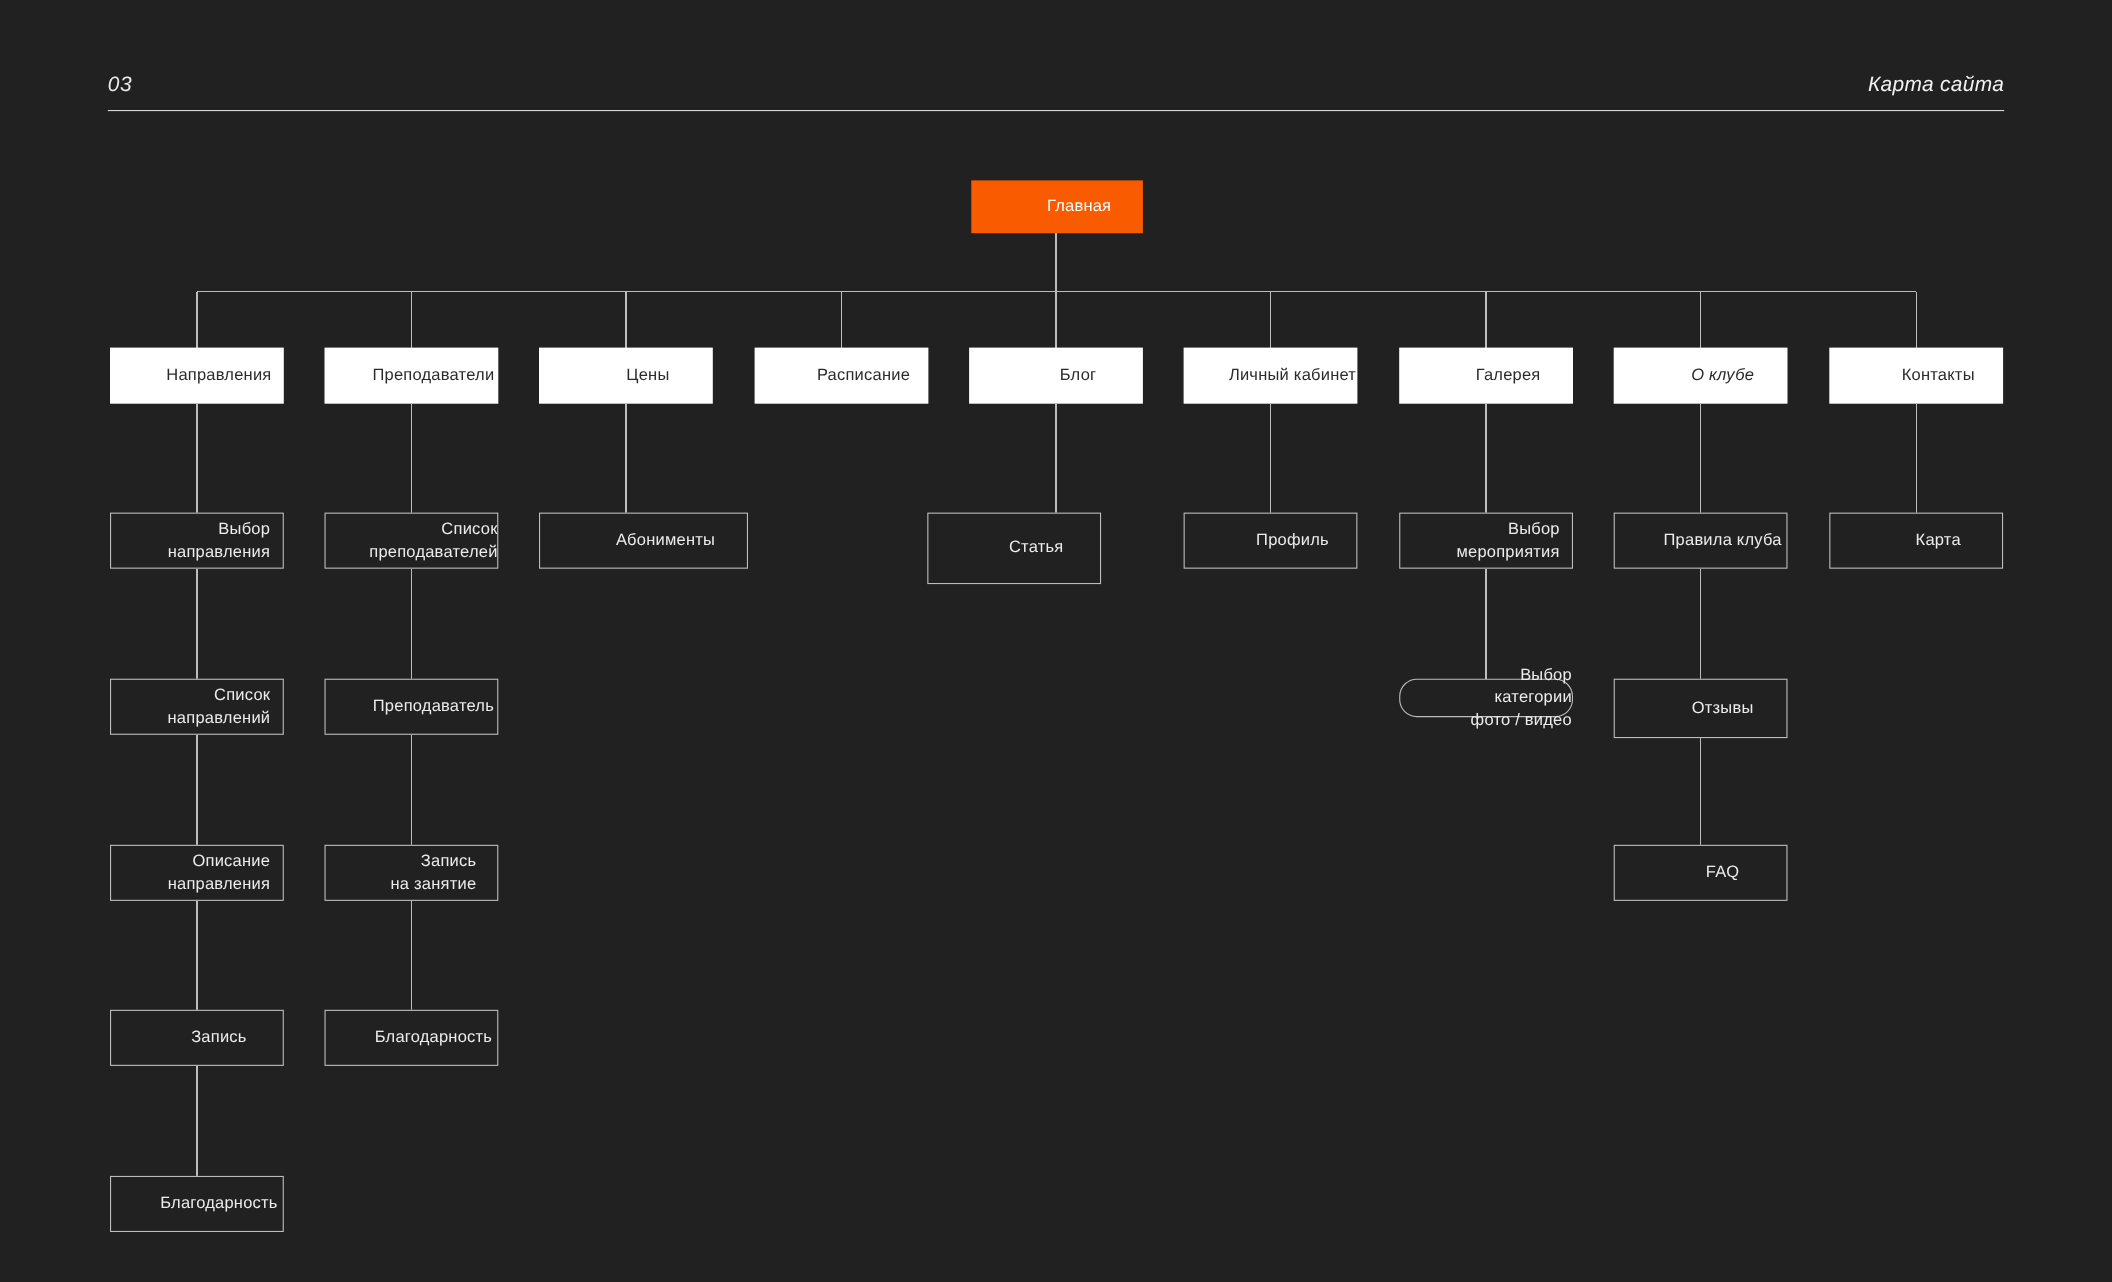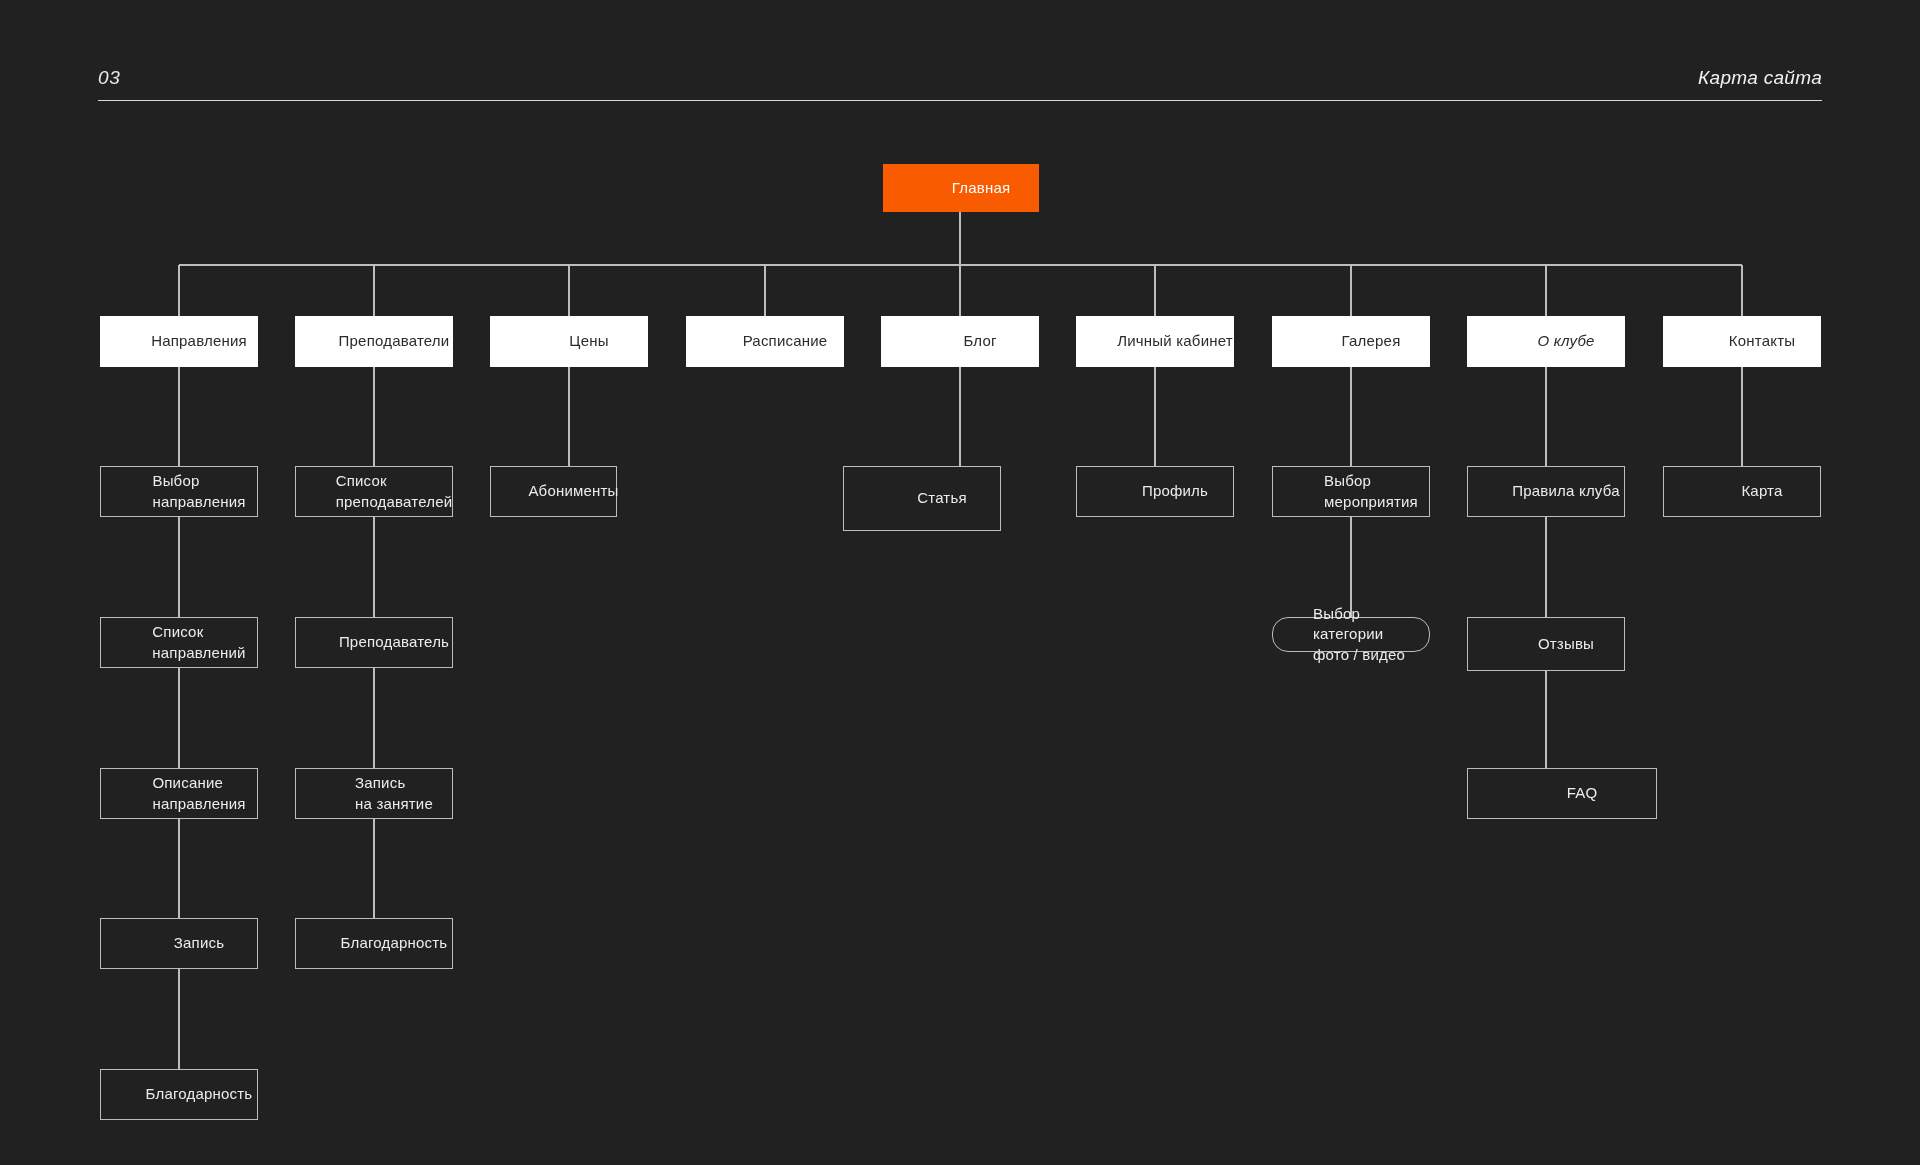--- a/index.html
+++ b/index.html
@@ -63,21 +63,21 @@
     height: 1165px;
     pointer-events: none;
   }
 
   .node {
     position: absolute;
     box-sizing: border-box;
     display: flex;
     align-items: center;
     justify-content: center;
-    text-align: left;
+    text-align: right;
     font-size: 15px;
     line-height: 1.35;
     letter-spacing: 0.2px;
     white-space: pre-line;
     padding-left: 40px;
   }
   .node.root {
     background: #f95c00;
     border: none;
     color: #ffffff;
@@ -160,39 +160,39 @@
   <div class="node primary" style="left:881px; top:316px; width:158px; height:51px;">Блог</div>
   <div class="node primary" style="left:1076px; top:316px; width:158px; height:51px;">Личный кабинет</div>
   <div class="node primary" style="left:1272px; top:316px; width:158px; height:51px;">Галерея</div>
   <div class="node primary" style="left:1467px; top:316px; width:158px; height:51px;font-style:italic;">О клубе</div>
   <div class="node primary" style="left:1663px; top:316px; width:158px; height:51px;">Контакты</div>
 
   <div class="node sub" style="left:100px; top:466px; width:158px; height:51px;">Выбор
 направления</div>
   <div class="node sub" style="left:295px; top:466px; width:158px; height:51px;">Список
 преподавателей</div>
-  <div class="node sub" style="left:490px; top:466px; width:127px; height:51px;">Абонименты</div>
+  <div class="node sub" style="left:490px; top:466px; width:190px; height:51px;">Абонименты</div>
   <div class="node sub" style="left:843px; top:466px; width:158px; height:65px;">Статья</div>
   <div class="node sub" style="left:1076px; top:466px; width:158px; height:51px;">Профиль</div>
   <div class="node sub" style="left:1272px; top:466px; width:158px; height:51px;">Выбор
 мероприятия</div>
   <div class="node sub" style="left:1467px; top:466px; width:158px; height:51px;">Правила клуба</div>
   <div class="node sub" style="left:1663px; top:466px; width:158px; height:51px;">Карта</div>
 
   <div class="node sub" style="left:100px; top:617px; width:158px; height:51px;">Список
 направлений</div>
   <div class="node sub" style="left:295px; top:617px; width:158px; height:51px;">Преподаватель</div>
   <div class="node sub" style="left:1272px; top:617px; width:158px; height:35px;border-radius:16px;">Выбор категории
 фото / видео</div>
   <div class="node sub" style="left:1467px; top:617px; width:158px; height:54px;">Отзывы</div>
 
   <div class="node sub" style="left:100px; top:768px; width:158px; height:51px;">Описание
 направления</div>
   <div class="node sub" style="left:295px; top:768px; width:158px; height:51px;">Запись
 на занятие</div>
-  <div class="node sub" style="left:1467px; top:768px; width:190px; height:51px;">FAQ</div>
+  <div class="node sub" style="left:1467px; top:768px; width:158px; height:51px;">FAQ</div>
 
   <div class="node sub" style="left:100px; top:918px; width:158px; height:51px;">Запись</div>
   <div class="node sub" style="left:295px; top:918px; width:158px; height:51px;">Благодарность</div>
 
   <div class="node sub" style="left:100px; top:1069px; width:158px; height:51px;">Благодарность</div>
 
 </div>
 
 </body></html>

